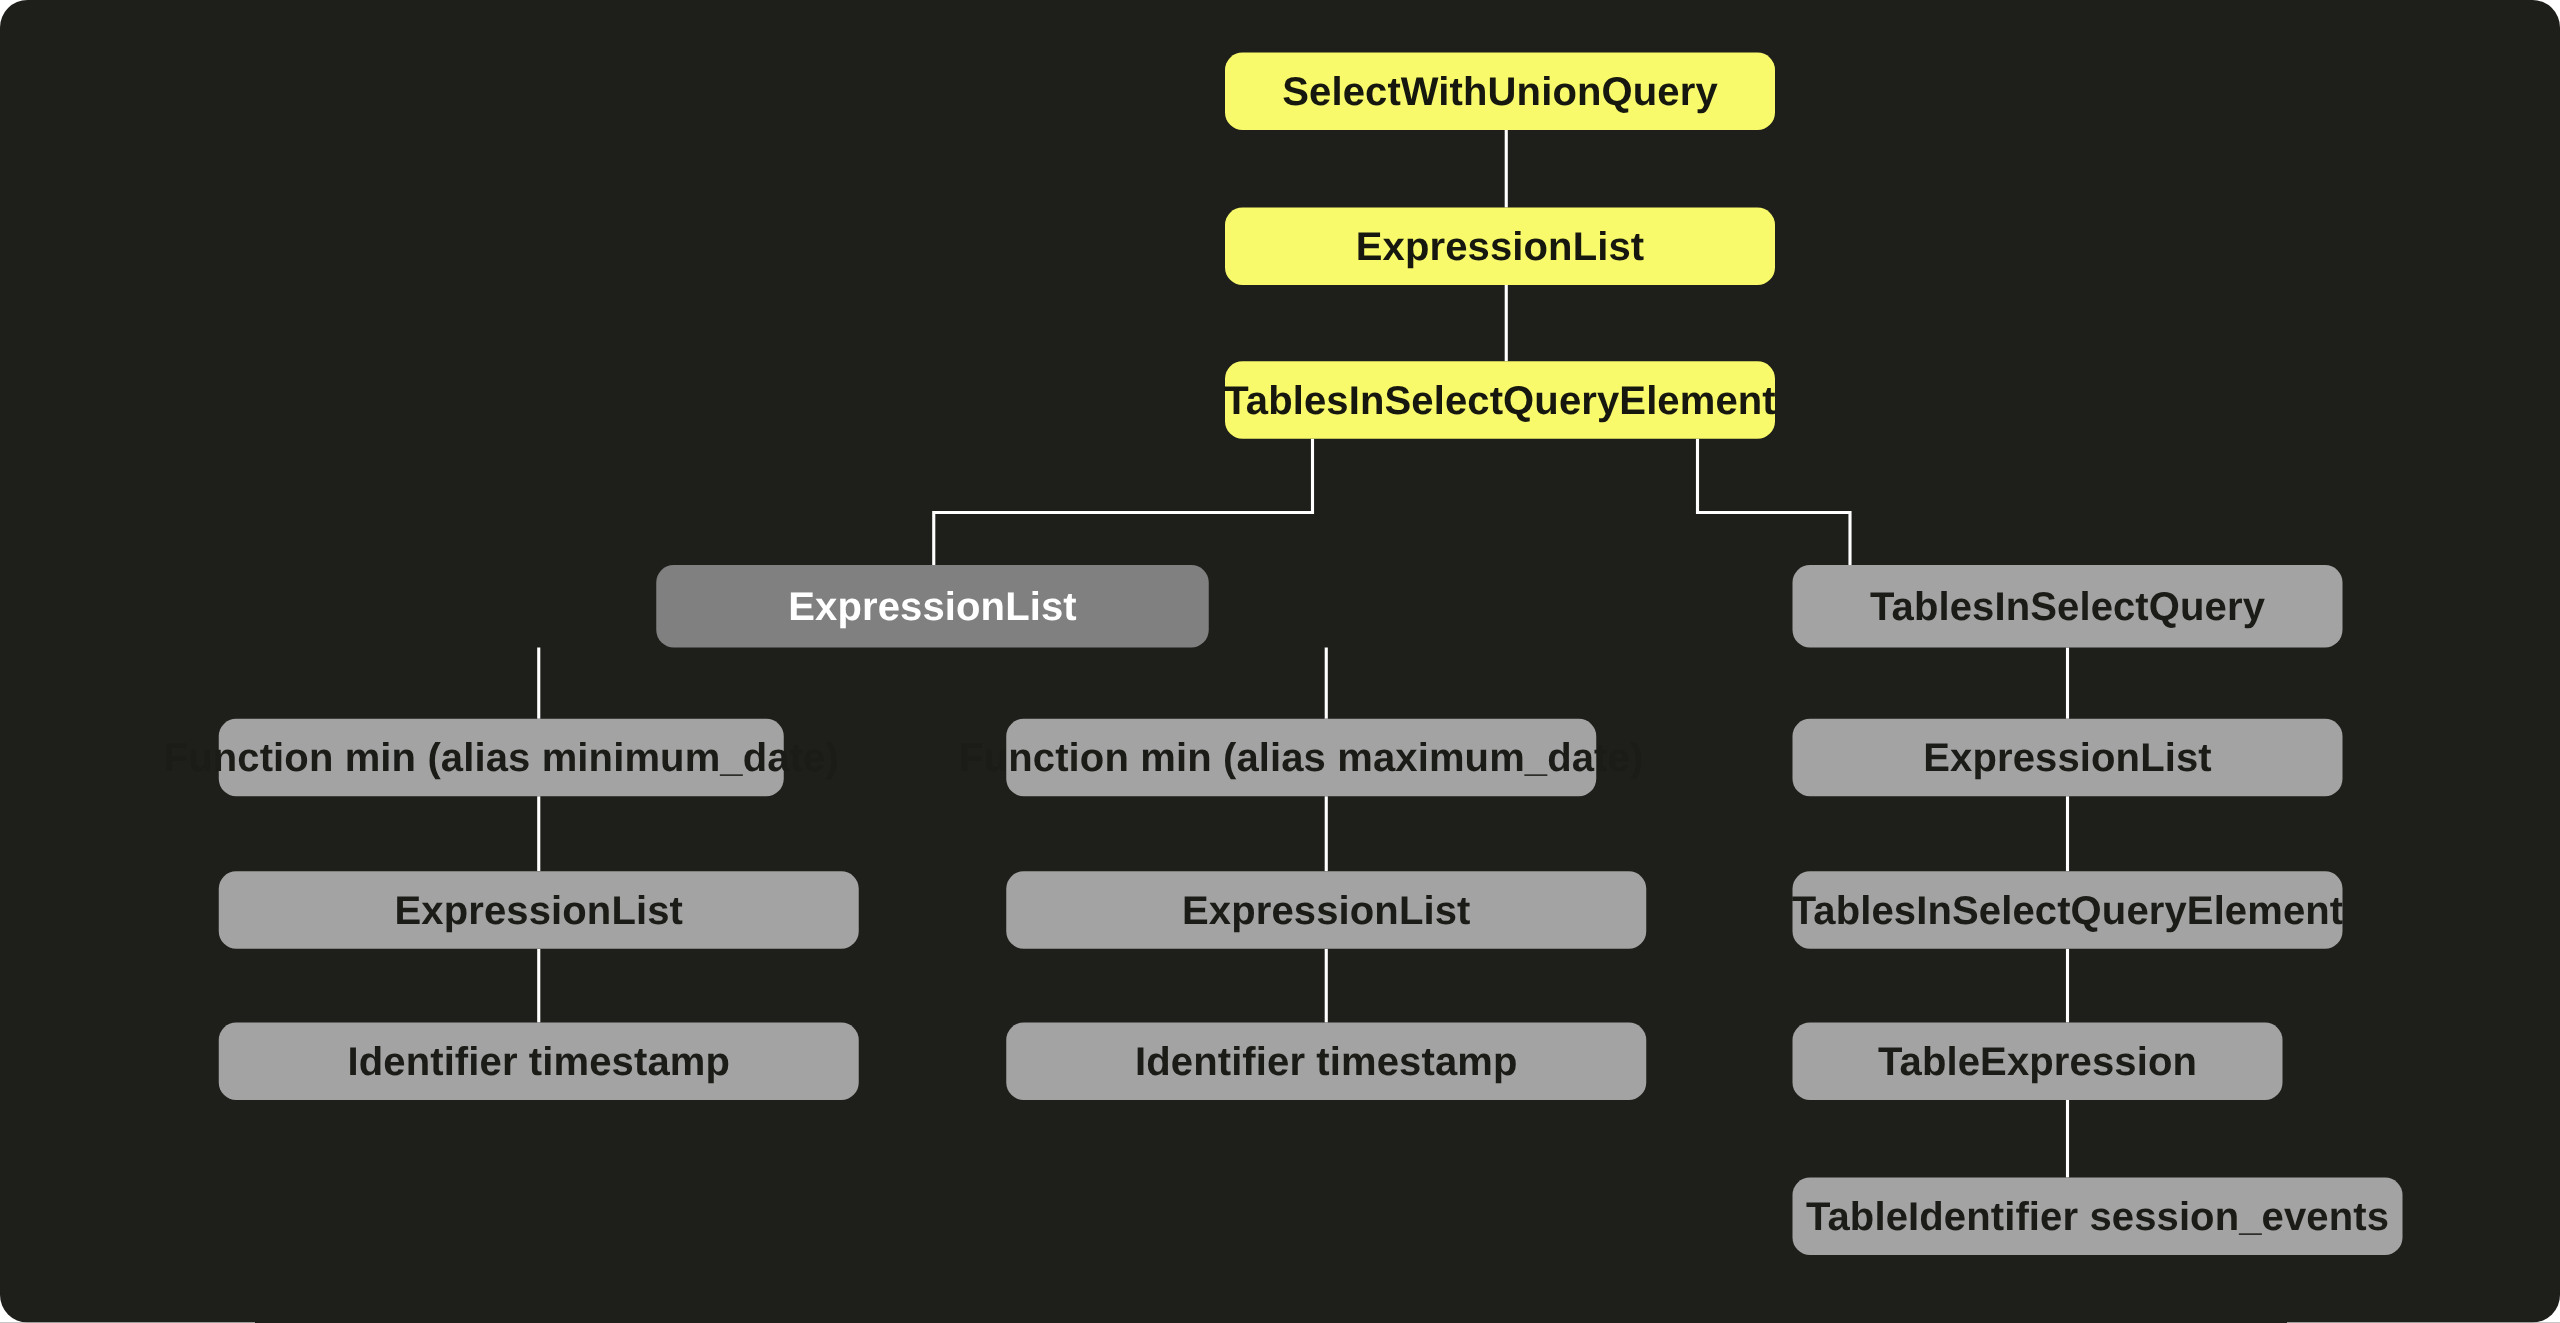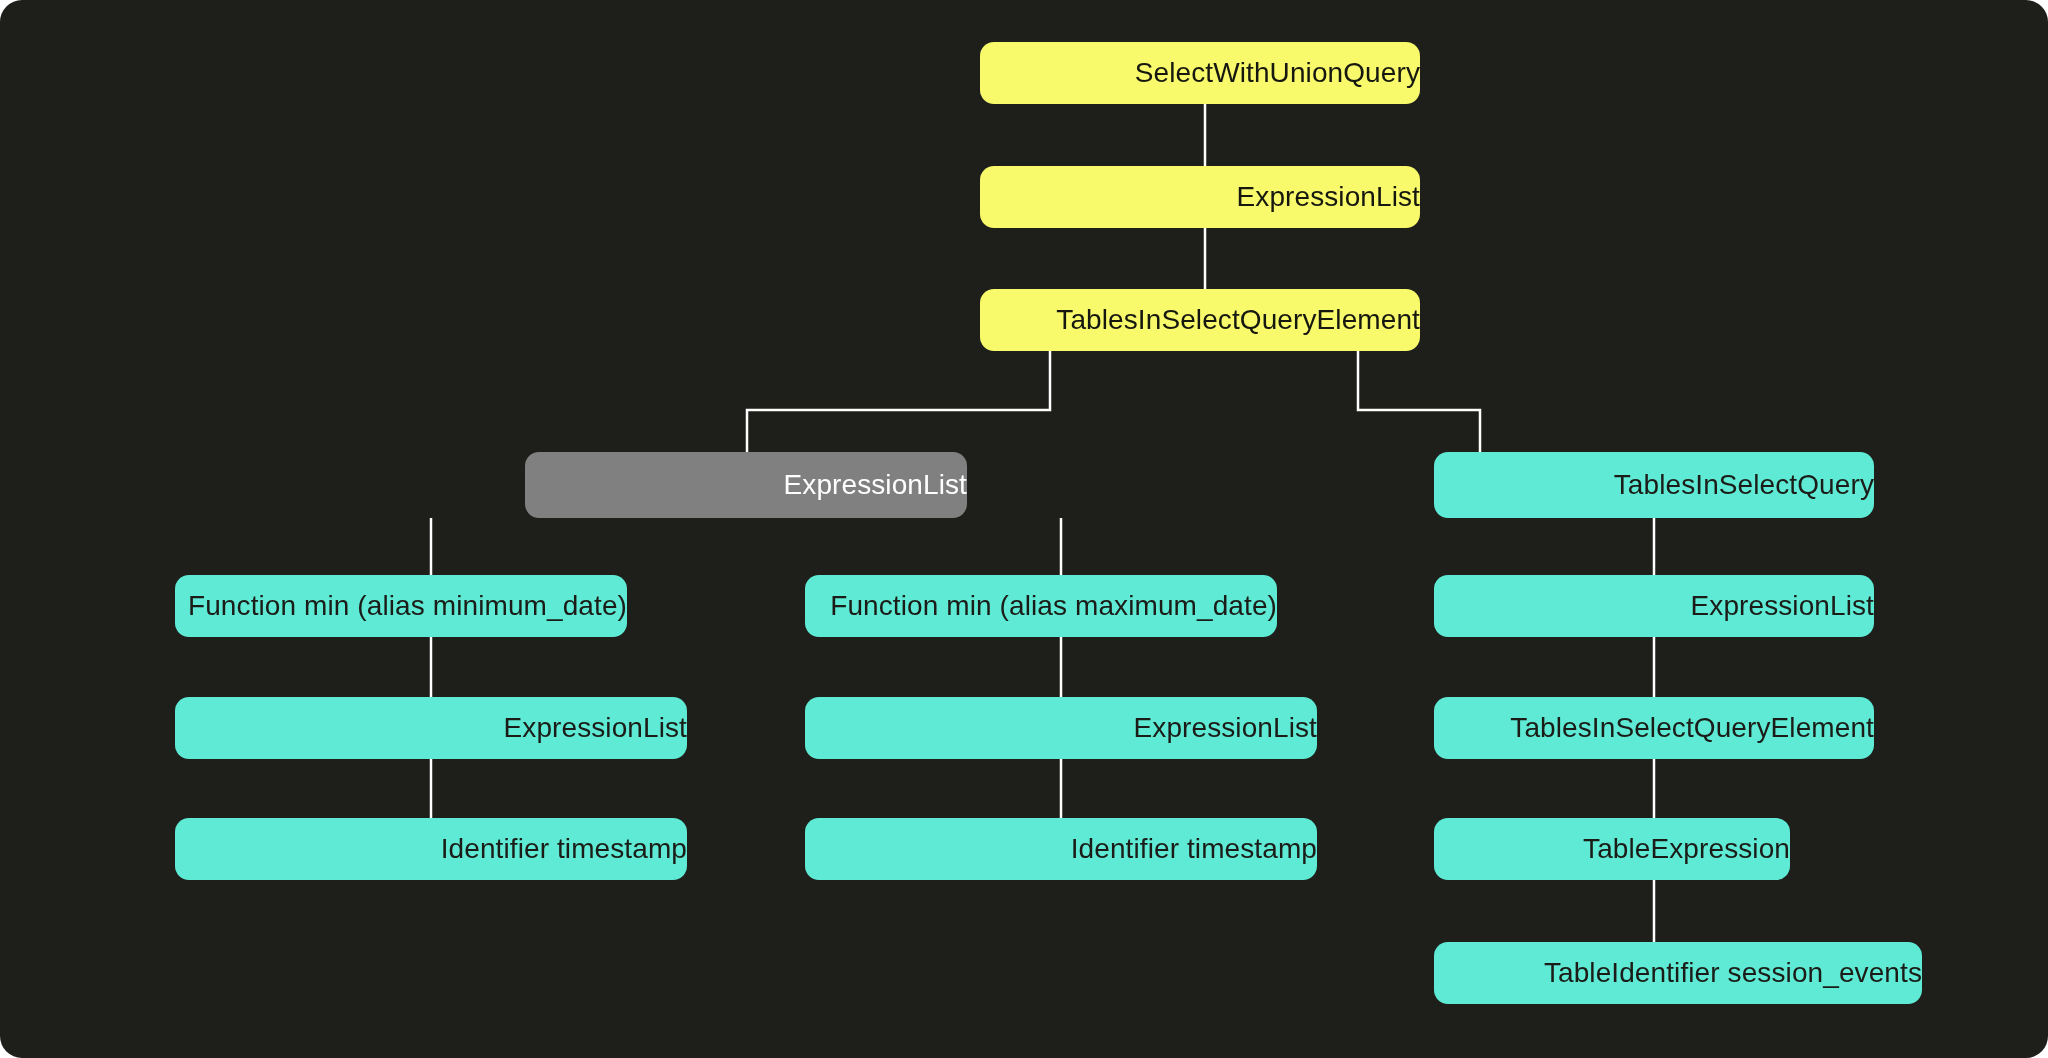--- a/index.html
+++ b/index.html
@@ -21,39 +21,39 @@
     inset: 0;
     width: 2048px;
     height: 1058px;
     pointer-events: none;
   }
   .node {
     position: absolute;
     box-sizing: border-box;
     display: flex;
     align-items: center;
-    justify-content: flex-end;
+    justify-content: center;
     border-radius: 14px;
-    font-size: 28px;
-    font-weight: 400;
+    font-size: 32px;
+    font-weight: 700;
     letter-spacing: 0.1px;
     white-space: nowrap;
     user-select: none;
   }
   .node.root,
   .node.highlight-yellow {
     background: #f8f96b;
     color: #16170f;
   }
   .node.selected {
     background: #808080;
     color: #ffffff;
   }
   .node.plain {
-    background: #5eead4;
+    background: #a3a3a3;
     color: #1b1c17;
   }
   .node-label {
     pointer-events: none;
   }
 </style>
 </head>
 <body>
 
 <div id="canvas">
@@ -106,20 +106,20 @@
       </div>
       <div class="node plain" style="left: 1434px; top: 697px; width: 440px; height: 62px;">
         <span class="node-label">TablesInSelectQueryElement</span>
       </div>
       <div class="node plain" style="left: 175px; top: 818px; width: 512px; height: 62px;">
         <span class="node-label">Identifier timestamp</span>
       </div>
       <div class="node plain" style="left: 805px; top: 818px; width: 512px; height: 62px;">
         <span class="node-label">Identifier timestamp</span>
       </div>
-      <div class="node plain" style="left: 1434px; top: 818px; width: 356px; height: 62px;">
+      <div class="node plain" style="left: 1434px; top: 818px; width: 392px; height: 62px;">
         <span class="node-label">TableExpression</span>
       </div>
       <div class="node plain" style="left: 1434px; top: 942px; width: 488px; height: 62px;">
         <span class="node-label">TableIdentifier session_events</span>
       </div>
     </div>
 </div>
 
 </body></html>

